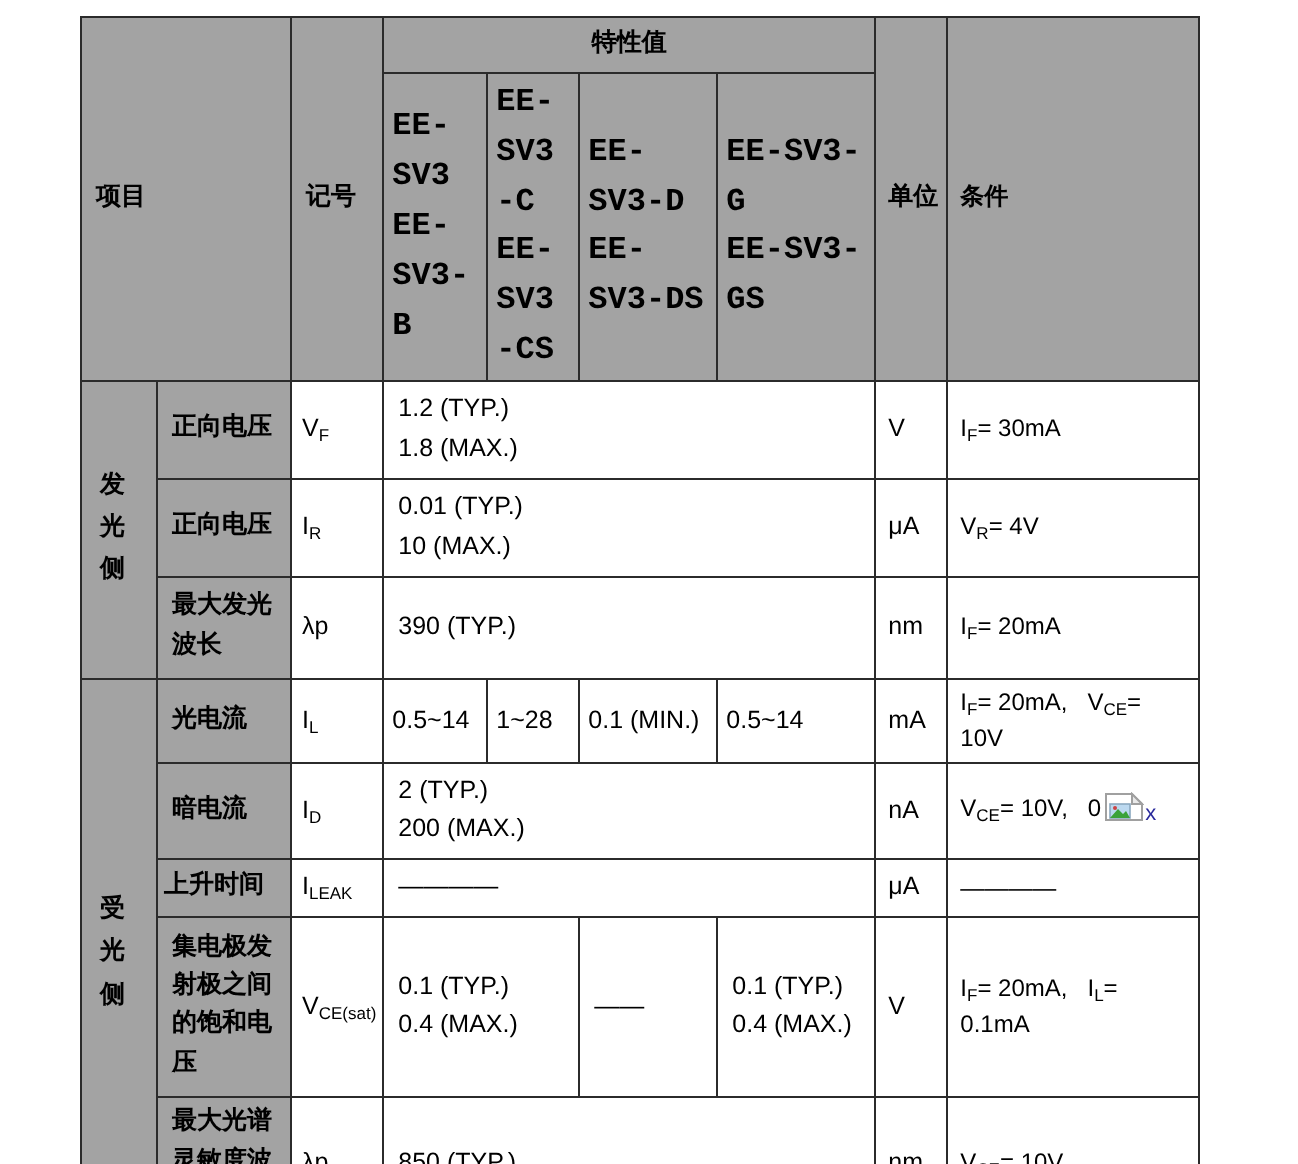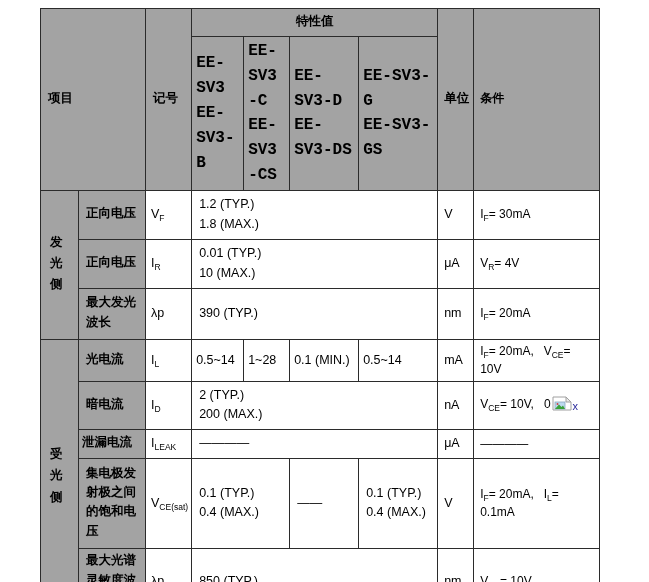--- a/index.html
+++ b/index.html
@@ -118,21 +118,21 @@
     <td class="unit">nA</td>
     <td class="cond"><span>V<sub>CE</sub>= 10V,   0</span><span class="imgbox"><svg width="20" height="15" viewBox="0 0 20 15">
                 <path d="M1 1 H14 L19 6 V14 H1 Z" fill="#ffffff" stroke="#a0a0a0" stroke-width="1"></path>
                 <path d="M14 1 L14 6 L19 6 Z" fill="#e9e9e9" stroke="#a0a0a0" stroke-width="1"></path>
                 <rect x="3" y="6" width="10" height="7" fill="#bcd9f0" stroke="#8aa8c0" stroke-width="0.8"></rect>
                 <path d="M3 13 L7 8.5 L9.5 11 L11 9.5 L13 13 Z" fill="#3aa23a"></path>
                 <circle cx="5.5" cy="8" r="1" fill="#cc4444"></circle>
               </svg></span><span class="imgx">x</span></td>
   </tr>
   <tr style="height:29px">
-    <td class="gray b" style="padding:2px 3px">泄漏电流</td>
+    <td class="gray b" style="padding:2px 3px">上升时间</td>
     <td class="sym">I<sub>LEAK</sub></td>
     <td colspan="4">————</td>
     <td class="unit">μA</td>
     <td class="cond">————</td>
   </tr>
   <tr style="height:90px">
     <td class="gray b">集电极发射极之间的饱和电压</td>
     <td class="sym">V<sub>CE(sat)</sub></td>
     <td colspan="2">0.1 (TYP.)
 0.4 (MAX.)</td>

